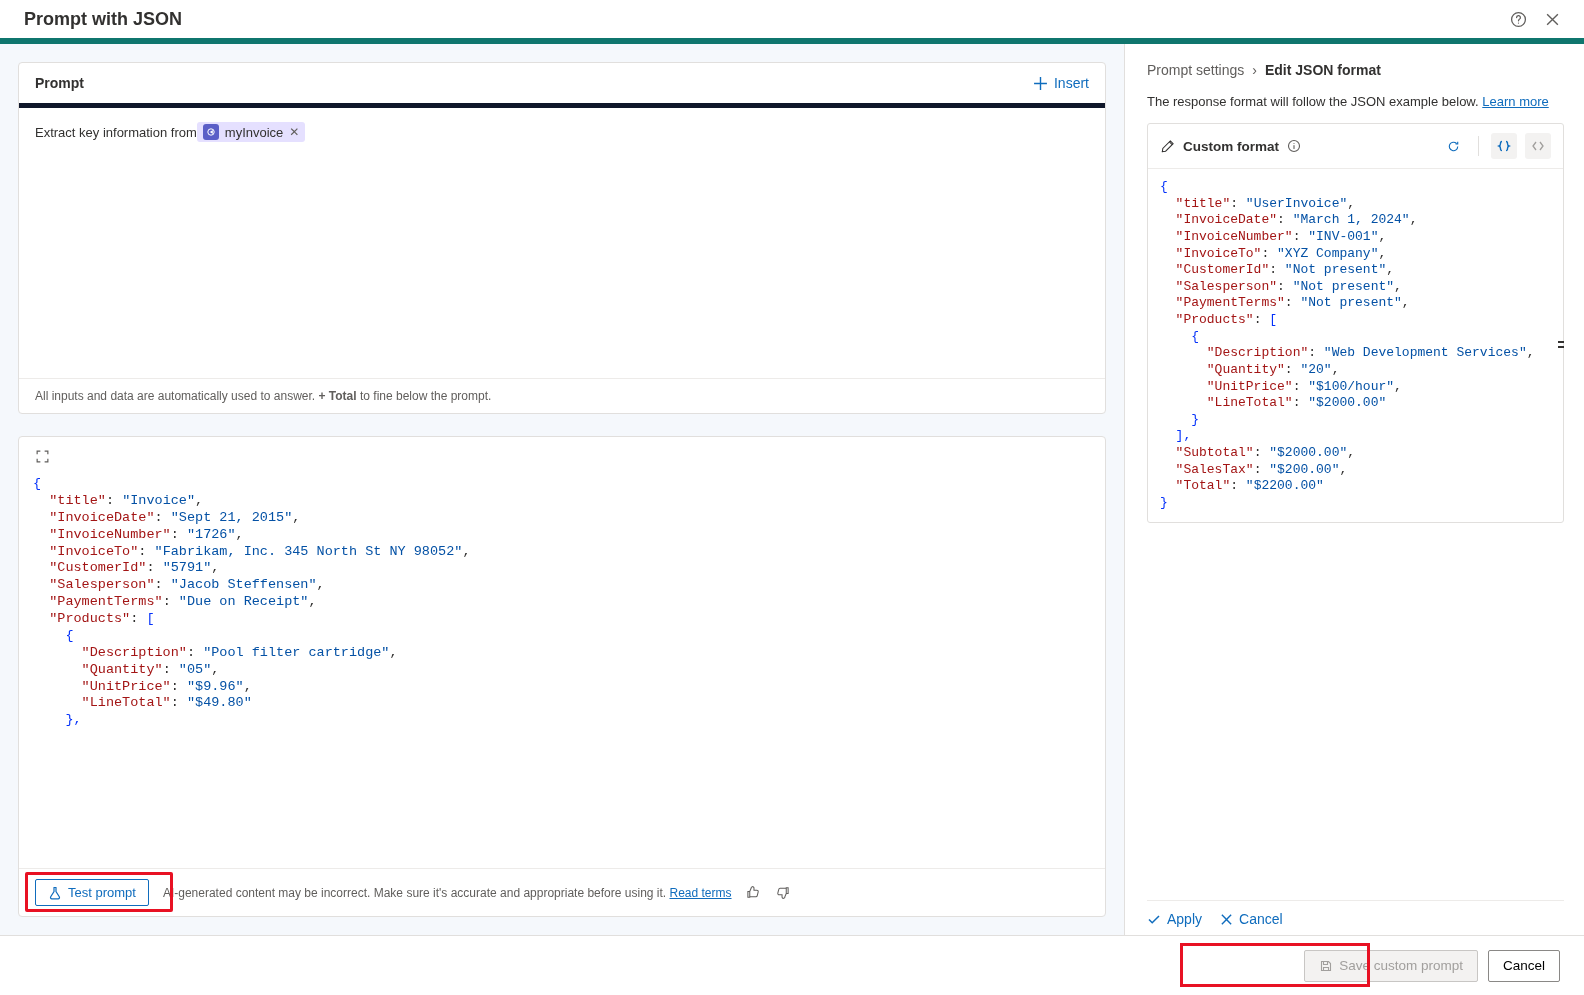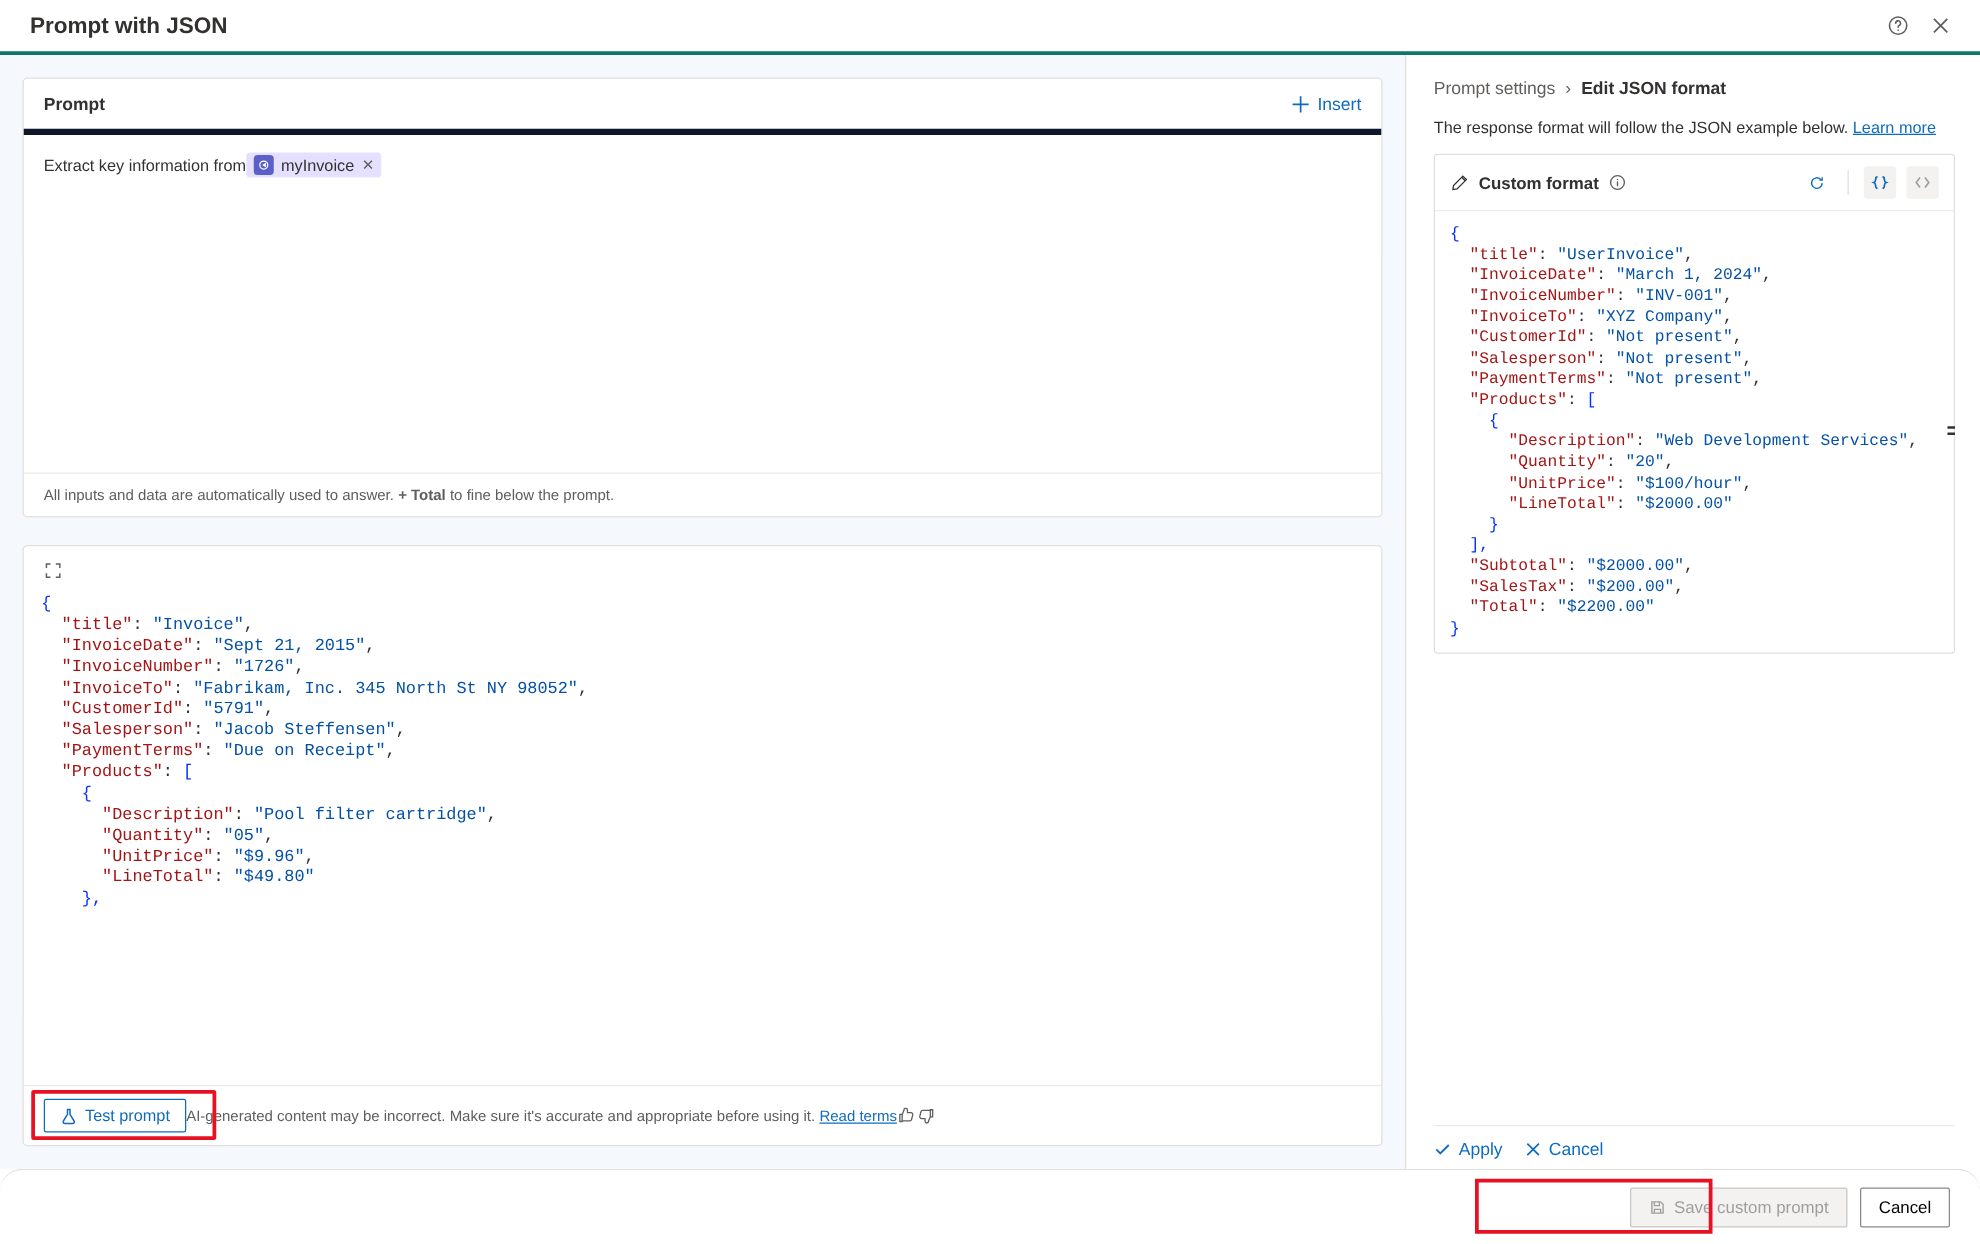--- a/index.html
+++ b/index.html
@@ -1,18 +1,18 @@
 <!DOCTYPE html>
 <html><head>
 <meta charset="utf-8">
 <style>
 * { box-sizing: border-box; margin: 0; padding: 0; }
 body { font-family: "Segoe UI", Arial, sans-serif; font-size: 13px; color: #323130; background: #fff; width: 1584px; height: 995px; overflow: hidden; position: relative; }
 
-.header { height: 44px; display: flex; align-items: center; padding: 0 24px; border-bottom: 3px solid #0f766e; }
+.header { height: 44px; display: flex; align-items: center; padding: 0 24px; border-bottom: 6px solid #0f766e; }
 .header-title { font-size: 18px; font-weight: 600; flex: 1; }
 .header-icons { display: flex; gap: 18px; align-items: center; }
 
 .main { display: flex; height: calc(100% - 44px - 60px); background: #f5f8fc; }
 
 .left-col { flex: 1; padding: 18px; display: flex; flex-direction: column; gap: 22px; overflow: hidden; }
 
 .card { background: #fff; border: 1px solid #e1dfdd; border-radius: 4px; display: flex; flex-direction: column; }
 
 .prompt-card { flex: 0 0 auto; }
@@ -32,21 +32,21 @@
 .response-card { flex: 1; min-height: 0; }
 .response-header { display:flex; align-items:center; padding: 12px 16px 8px 16px; }
 .response-header .title { font-weight:600; font-size:14px; flex:1; }
 .expand-icon { cursor:pointer; color:#605e5c; }
 
 .code-area { flex:1; overflow:auto; padding: 4px 14px; font-family: Consolas, "Courier New", monospace; font-size: 13.5px; line-height: 1.25; white-space: pre; }
 .tok-br { color:#0431fa; }
 .tok-key { color:#a31515; }
 .tok-str { color:#0451a5; }
 
-.response-footer { display:flex; align-items:center; padding: 10px 16px; border-top:1px solid #edebe9; font-size:12px; color:#605e5c; position:relative; }
+.response-footer { display:flex; align-items:center; gap: 14px; padding: 10px 16px; border-top:1px solid #edebe9; font-size:12px; color:#605e5c; position:relative; }
 .test-btn { border:1px solid #0f6cbd; color:#0f6cbd; background:#fff; padding:5px 12px; border-radius:2px; display:flex; align-items:center; gap:6px; font-size:13px; cursor:pointer; }
 .highlight-red { position:absolute; border:3px solid #e81123; pointer-events:none; }
 .hl-test { left:6px; bottom:4px; width:148px; height:40px; border-radius:2px; }
 
 .link { color:#0f6cbd; text-decoration:underline; cursor:pointer; }
 .thumb { cursor:pointer; color:#605e5c; }
 
 .right-col { width: 460px; background:#fff; border-left:1px solid #e1dfdd; display:flex; flex-direction:column; padding: 18px 20px 8px 22px; }
 .breadcrumb { font-size:14px; margin-bottom: 16px; display:flex; align-items:center; gap:8px; }
 .breadcrumb .bc-parent { color:#605e5c; }
@@ -67,21 +67,21 @@
 .format-body { padding: 10px 12px; font-family: Consolas, "Courier New", monospace; font-size:13px; line-height:1.28; white-space:pre; overflow:auto; max-height: 370px; position:relative; }
 .resize-notch { position:absolute; right:-1px; bottom:42%; width:8px; height:14px; }
 .resize-notch::before { content:""; position:absolute; right:0; top:0; width:6px; height:2px; background:#323130; }
 .resize-notch::after { content:""; position:absolute; right:0; top:5px; width:6px; height:2px; background:#323130; }
 
 .right-flex-spacer { flex:1; }
 
 .right-actions { display:flex; gap:18px; padding: 10px 0 0 0; border-top:1px solid #edebe9; }
 .action { display:flex; align-items:center; gap:6px; color:#0f6cbd; cursor:pointer; font-size:14px; }
 
-.footer { position:absolute; bottom:0; left:0; right:0; height:60px; border-top:1px solid #e1dfdd; background:#fff; display:flex; align-items:center; justify-content:flex-end; padding: 0 24px; gap:10px;border-radius:18px; }
+.footer { position:absolute; bottom:0; left:0; right:0; height:60px; border-top:1px solid #e1dfdd; background:#fff; display:flex; align-items:center; justify-content:flex-end; padding: 0 24px; gap:10px; }
 .btn { height:32px; padding:0 14px; border:1px solid #8a8886; background:#fff; border-radius:2px; font-size:13.5px; cursor:pointer; display:flex; align-items:center; gap:6px; }
 .btn.disabled { color:#a19f9d; border-color:#c8c6c4; background:#f3f2f1; cursor:not-allowed; }
 .hl-save { right:214px; bottom:8px; width:190px; height:44px; }
 
 svg { display:block; }
 </style>
 </head>
 <body>
 
 <div class="header">

